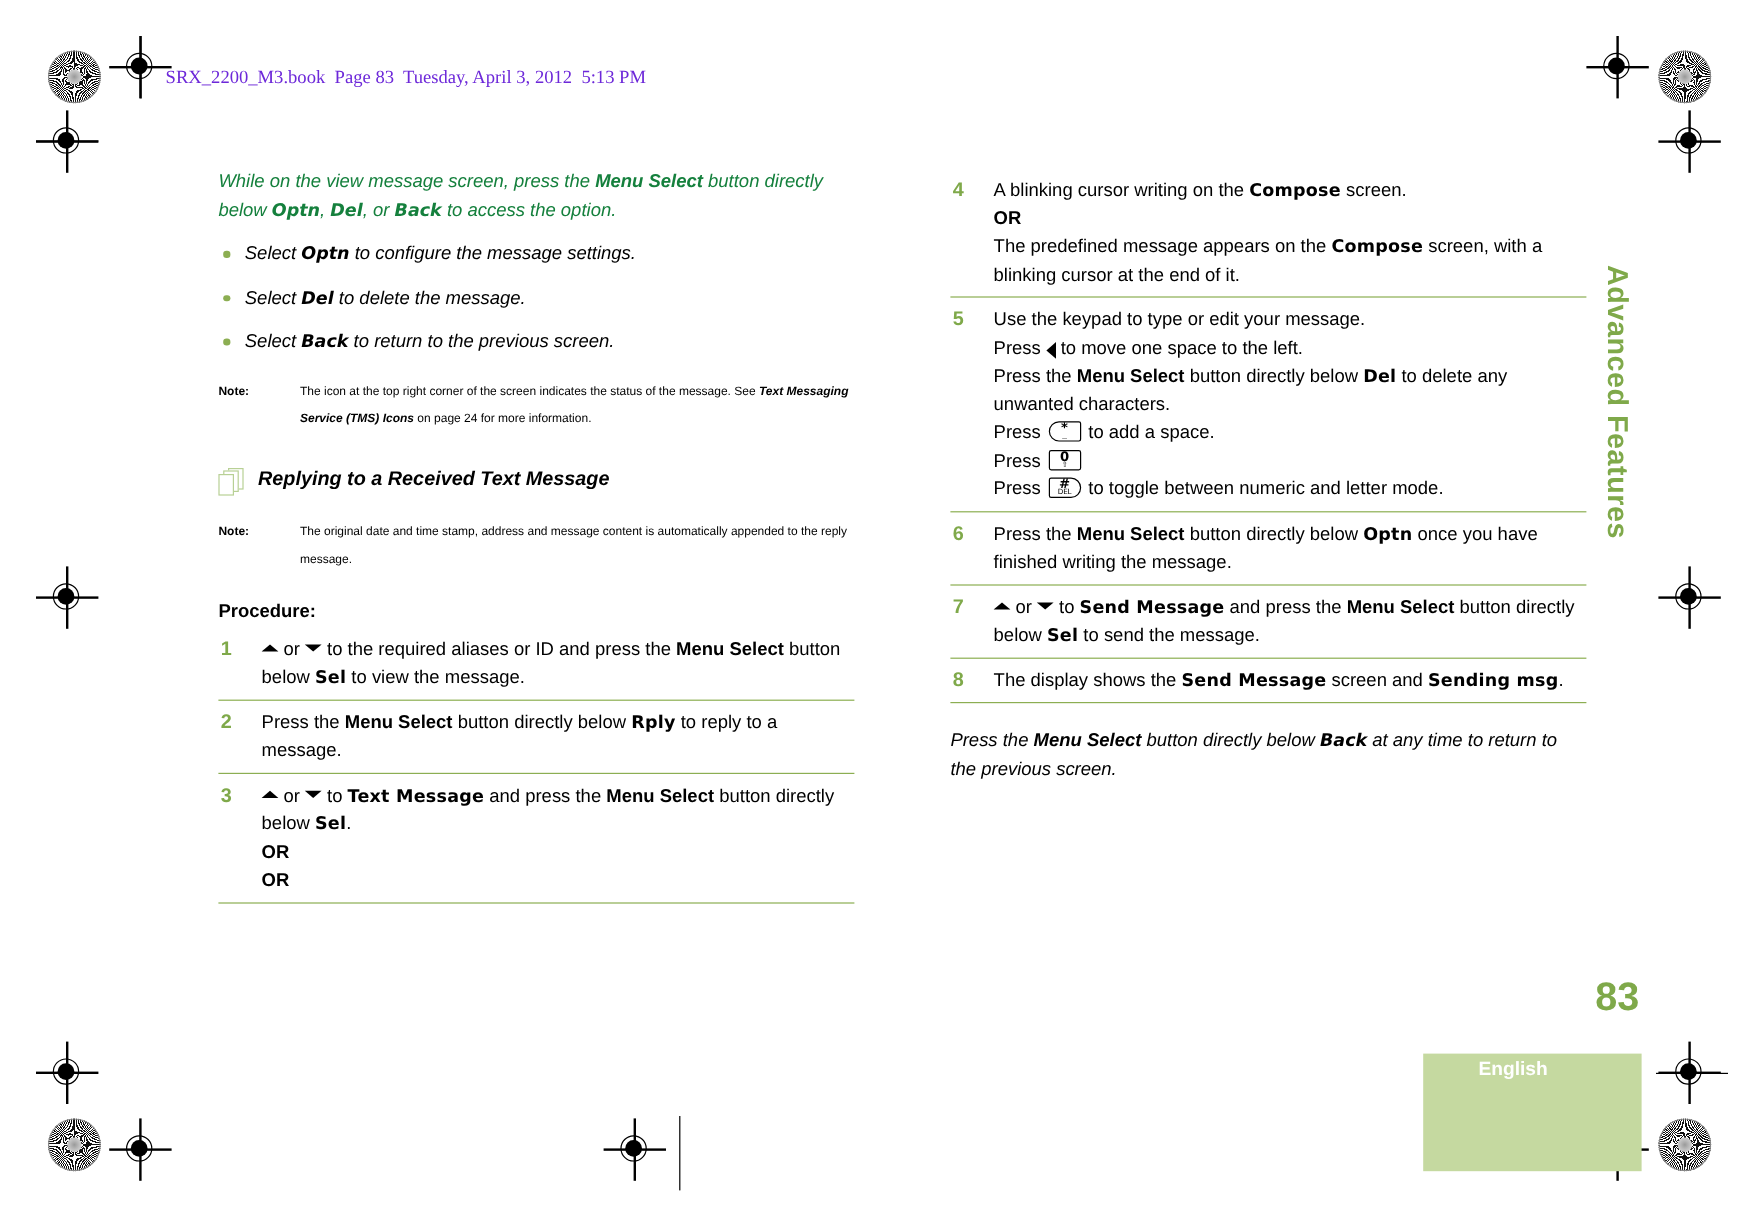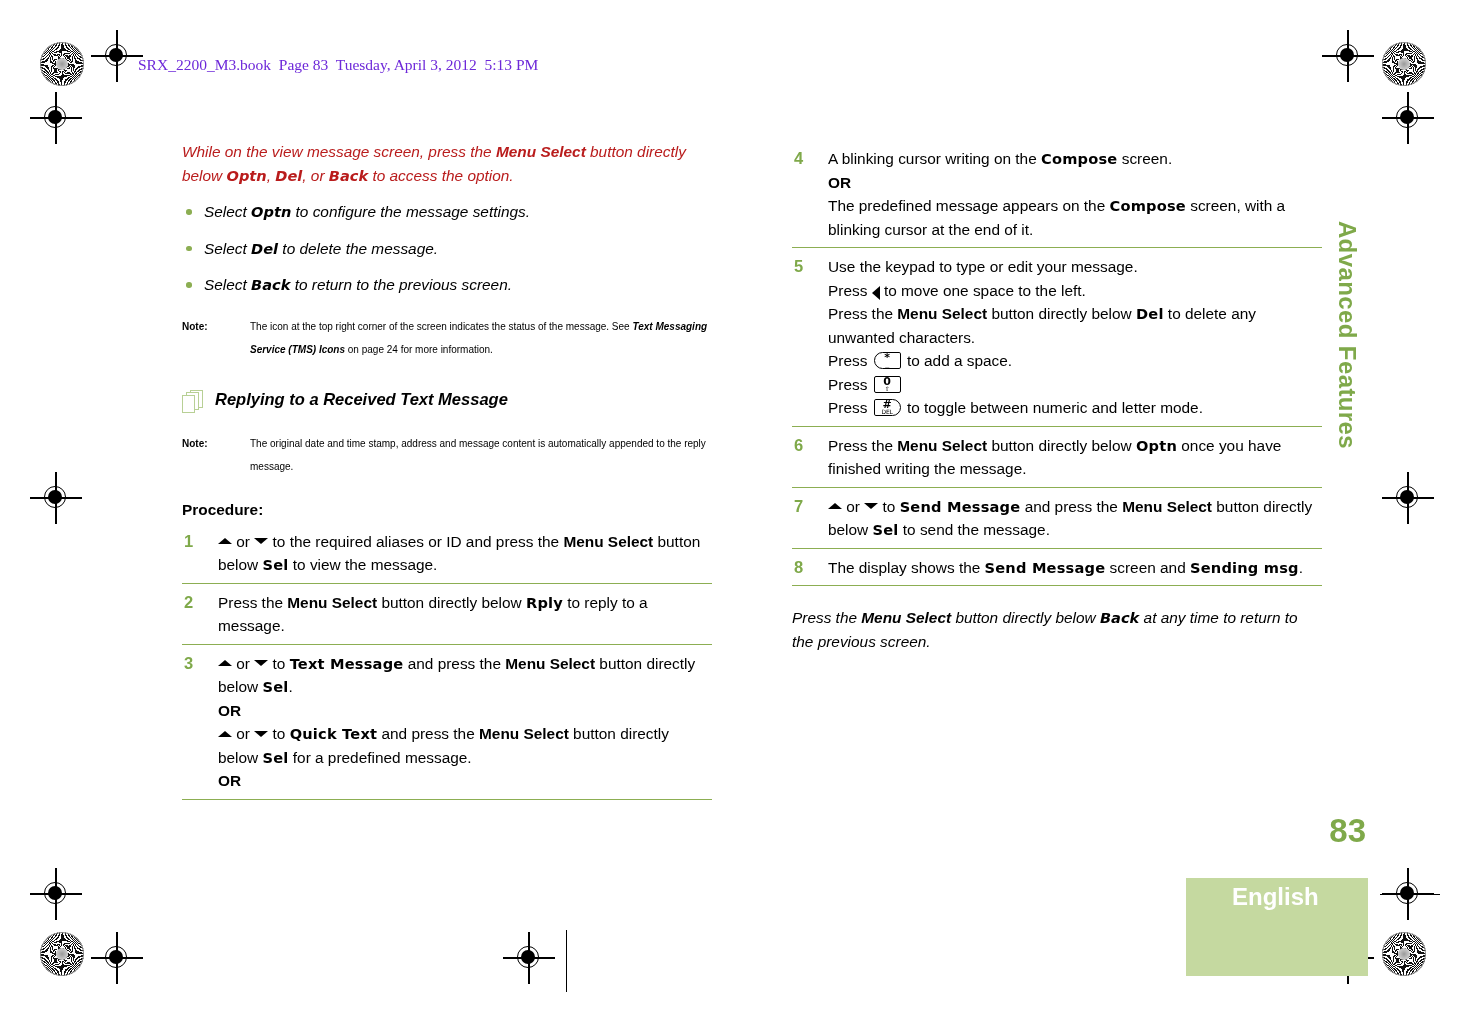--- a/index.html
+++ b/index.html
@@ -96,21 +96,21 @@
     top: 0;
     width: 530px;
   }
   .col-left  { left: 0; }
   .col-right { left: 610px; }
 
   
   .para {
     font-size: 15.4px;
     line-height: 23.5px;
-    color: #b91c1c;
+    color: #15803d;
   }
   .para.italic { font-style: italic; }
   .b { font-weight: bold; }
   .dev {
     font-family: "DejaVu Sans", sans-serif;
     font-weight: bold;
     font-size: 14.6px;
     letter-spacing: 0.2px;
   }
   .dev-i {
@@ -327,21 +327,21 @@
     left: 1186px;
     top: 878px;
     width: 182px;
     height: 98px;
     background: #c5d9a0;
   }
   .lang-text {
     position: absolute;
     left: 1232px;
     top: 883px;
-    font-size: 24px;
+    font-size: 16px;
     font-weight: bold;
     color: #ffffff;
   }
 </style>
 </head>
 <body>
 
 <div class="regmark" style="left:40px; top:42px;"></div>
 <div class="regmark" style="left:1382px; top:42px;"></div>
 <div class="regmark" style="left:40px; top:932px;"></div>
@@ -471,21 +471,20 @@
           <span class="step-line"><span class="arw arw-up"></span><span> or </span><span class="arw arw-down"></span><span> to the required aliases or ID and press the </span><span class="b">Menu Select</span><span> button below </span><span class="dev">Sel</span><span> to view the message.</span></span>
         </div>
         <div class="step">
           <span class="step-num">2</span>
           <span class="step-line"><span>Press the </span><span class="b">Menu Select</span><span> button directly below </span><span class="dev">Rply</span><span> to reply to a message.</span></span>
         </div>
         <div class="step">
           <span class="step-num">3</span>
           <span class="step-line"><span class="arw arw-up"></span><span> or </span><span class="arw arw-down"></span><span> to </span><span class="dev">Text Message</span><span> and press the </span><span class="b">Menu Select</span><span> button directly below </span><span class="dev">Sel</span><span>.</span></span>
           <span class="step-line"><span class="or">OR</span></span>
-          <span class="step-line"><span class="arw arw-up"></span><span> or </span><span class="arw arw-down"></span><span> to </span><span class="dev">Quick Text</span><span> and press the </span><span class="b">Menu Select</span><span> button directly below </span><span class="dev">Sel</span><span> for a predefined message.</span></span>
           <span class="step-line"><span class="or">OR</span></span>
         </div>
       </div>
   </div>
 
   <div class="col col-right">
     <div id="right-steps">
         <div class="step">
           <span class="step-num">4</span>
           <span class="step-line"><span>A blinking cursor writing on the </span><span class="dev">Compose</span><span> screen.</span></span>

